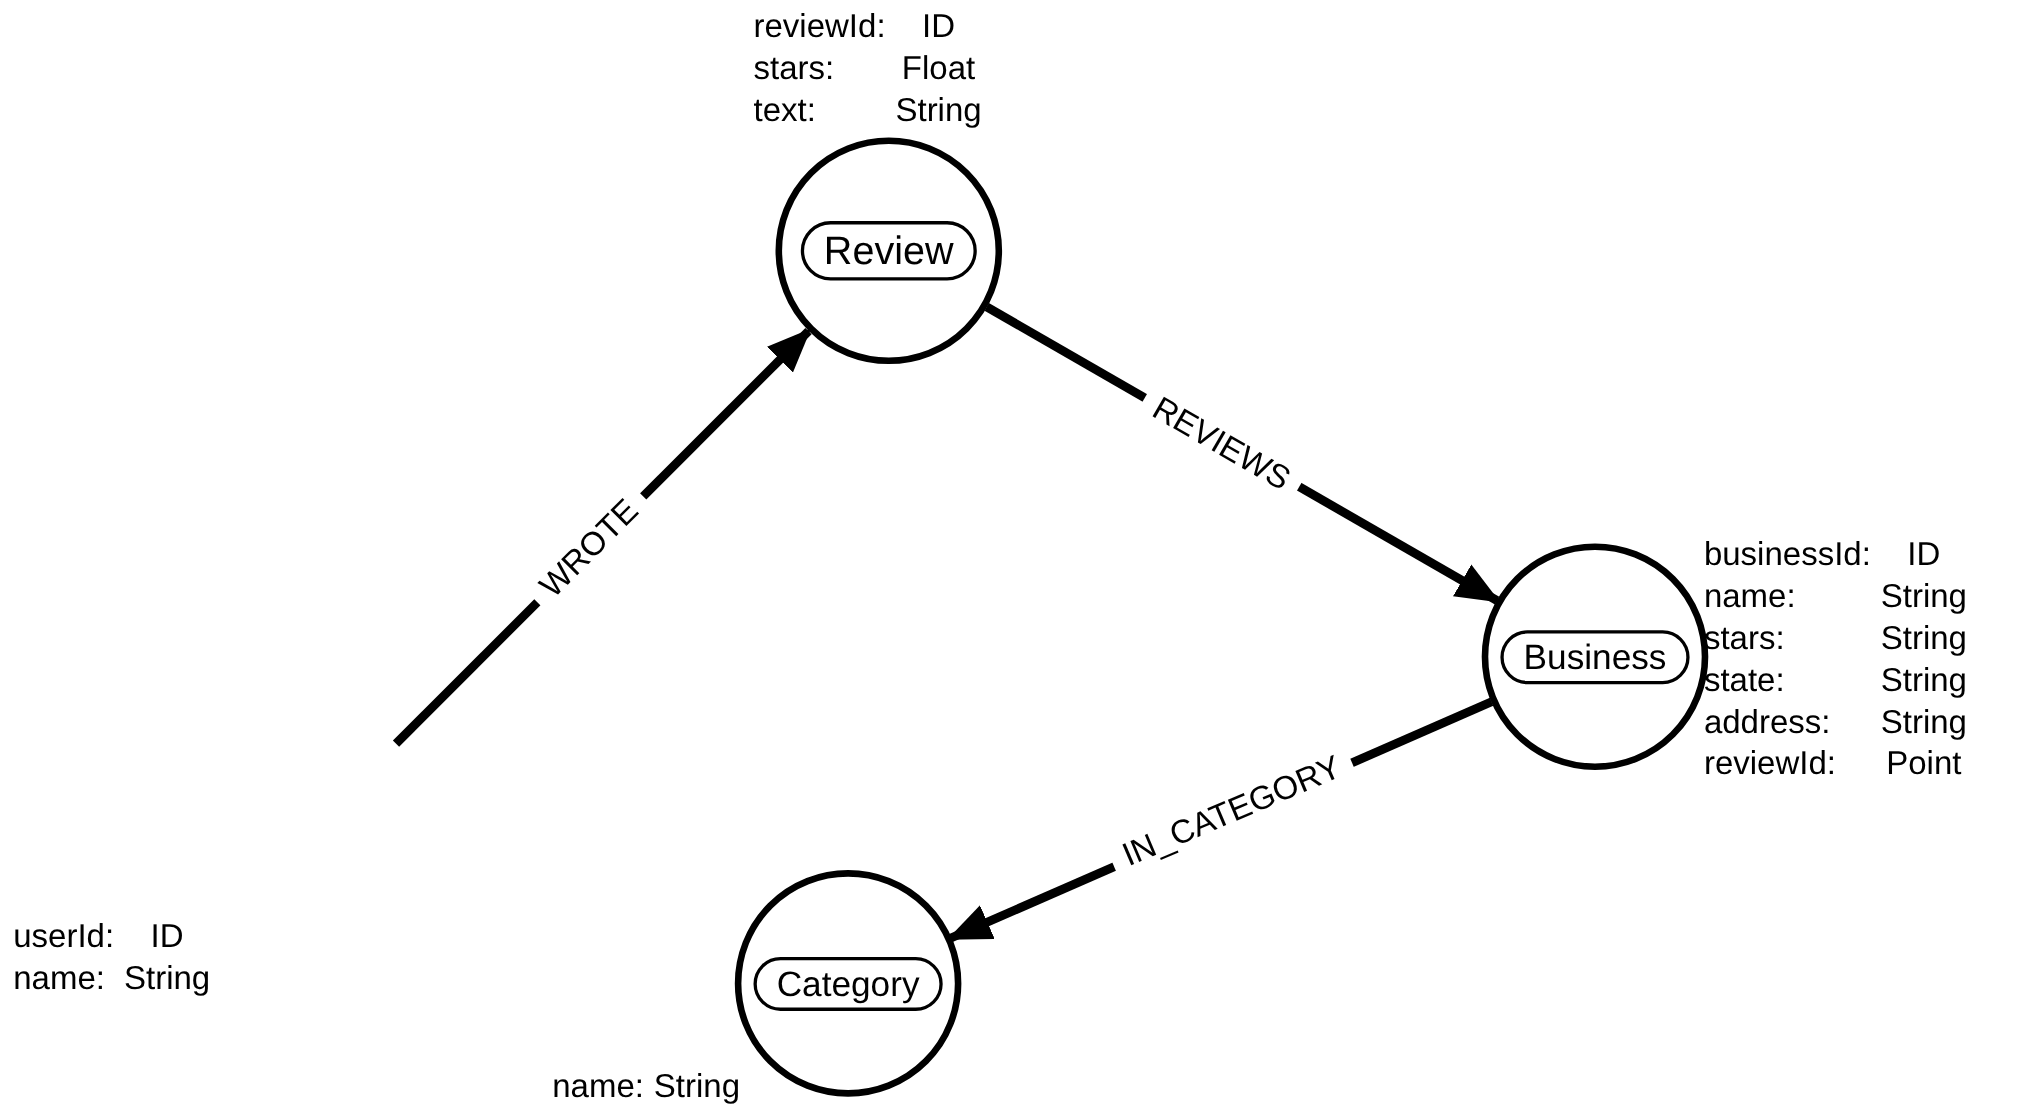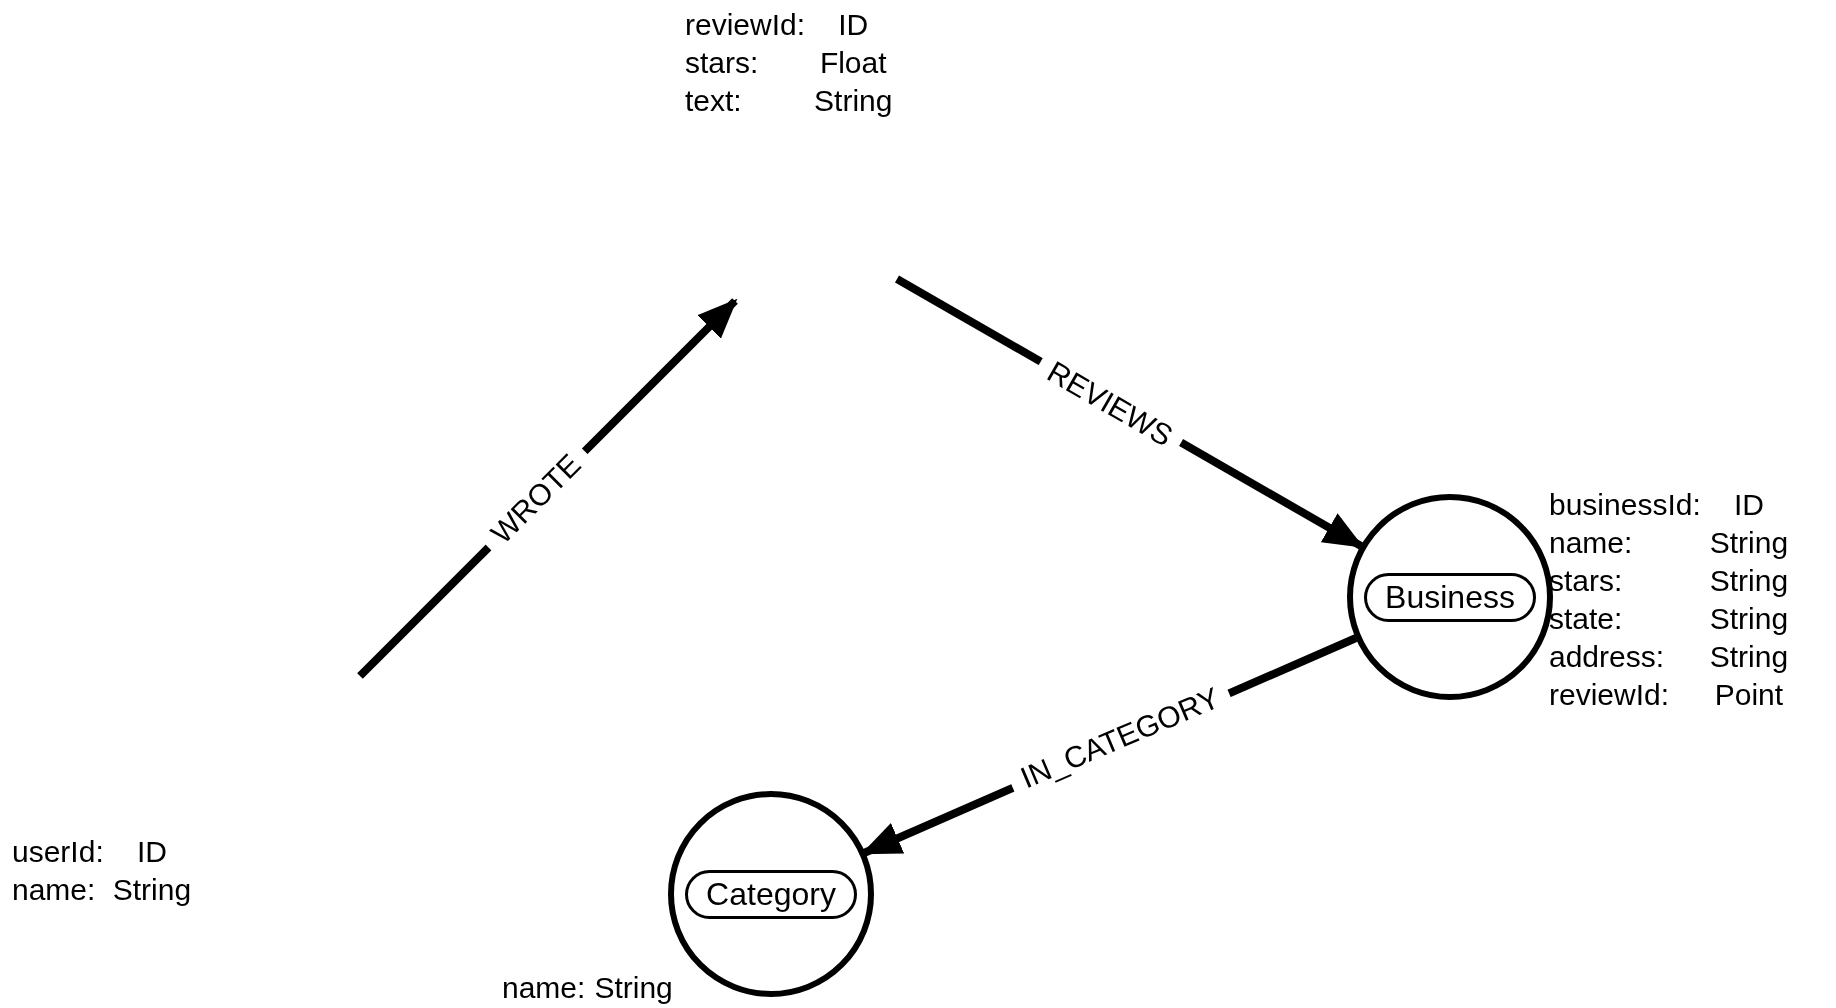--- a/index.html
+++ b/index.html
@@ -80,20 +80,23 @@
     </defs>
     <line x1="360" y1="676" x2="735" y2="301" stroke="#000" stroke-width="8" marker-end="url(#arrowhead)"></line>
     <line x1="897" y1="279" x2="1361" y2="546" stroke="#000" stroke-width="8" marker-end="url(#arrowhead)"></line>
     <line x1="1356" y1="638" x2="864" y2="853" stroke="#000" stroke-width="8" marker-end="url(#arrowhead)"></line>
   </svg>
 
   <div class="rel-label rel-wrote">WROTE</div>
   <div class="rel-label rel-reviews">REVIEWS</div>
   <div class="rel-label rel-in-category">IN_CATEGORY</div>
 
+  <div class="node node-review">
+    <span class="pill">Review</span>
+  </div>
   <div class="node node-category">
     <span class="pill">Category</span>
   </div>
   <div class="node node-business">
     <span class="pill">Business</span>
   </div>
 
   <div class="props props-review">
     <span class="pname">reviewId:</span>
     <span class="ptype">ID</span>

